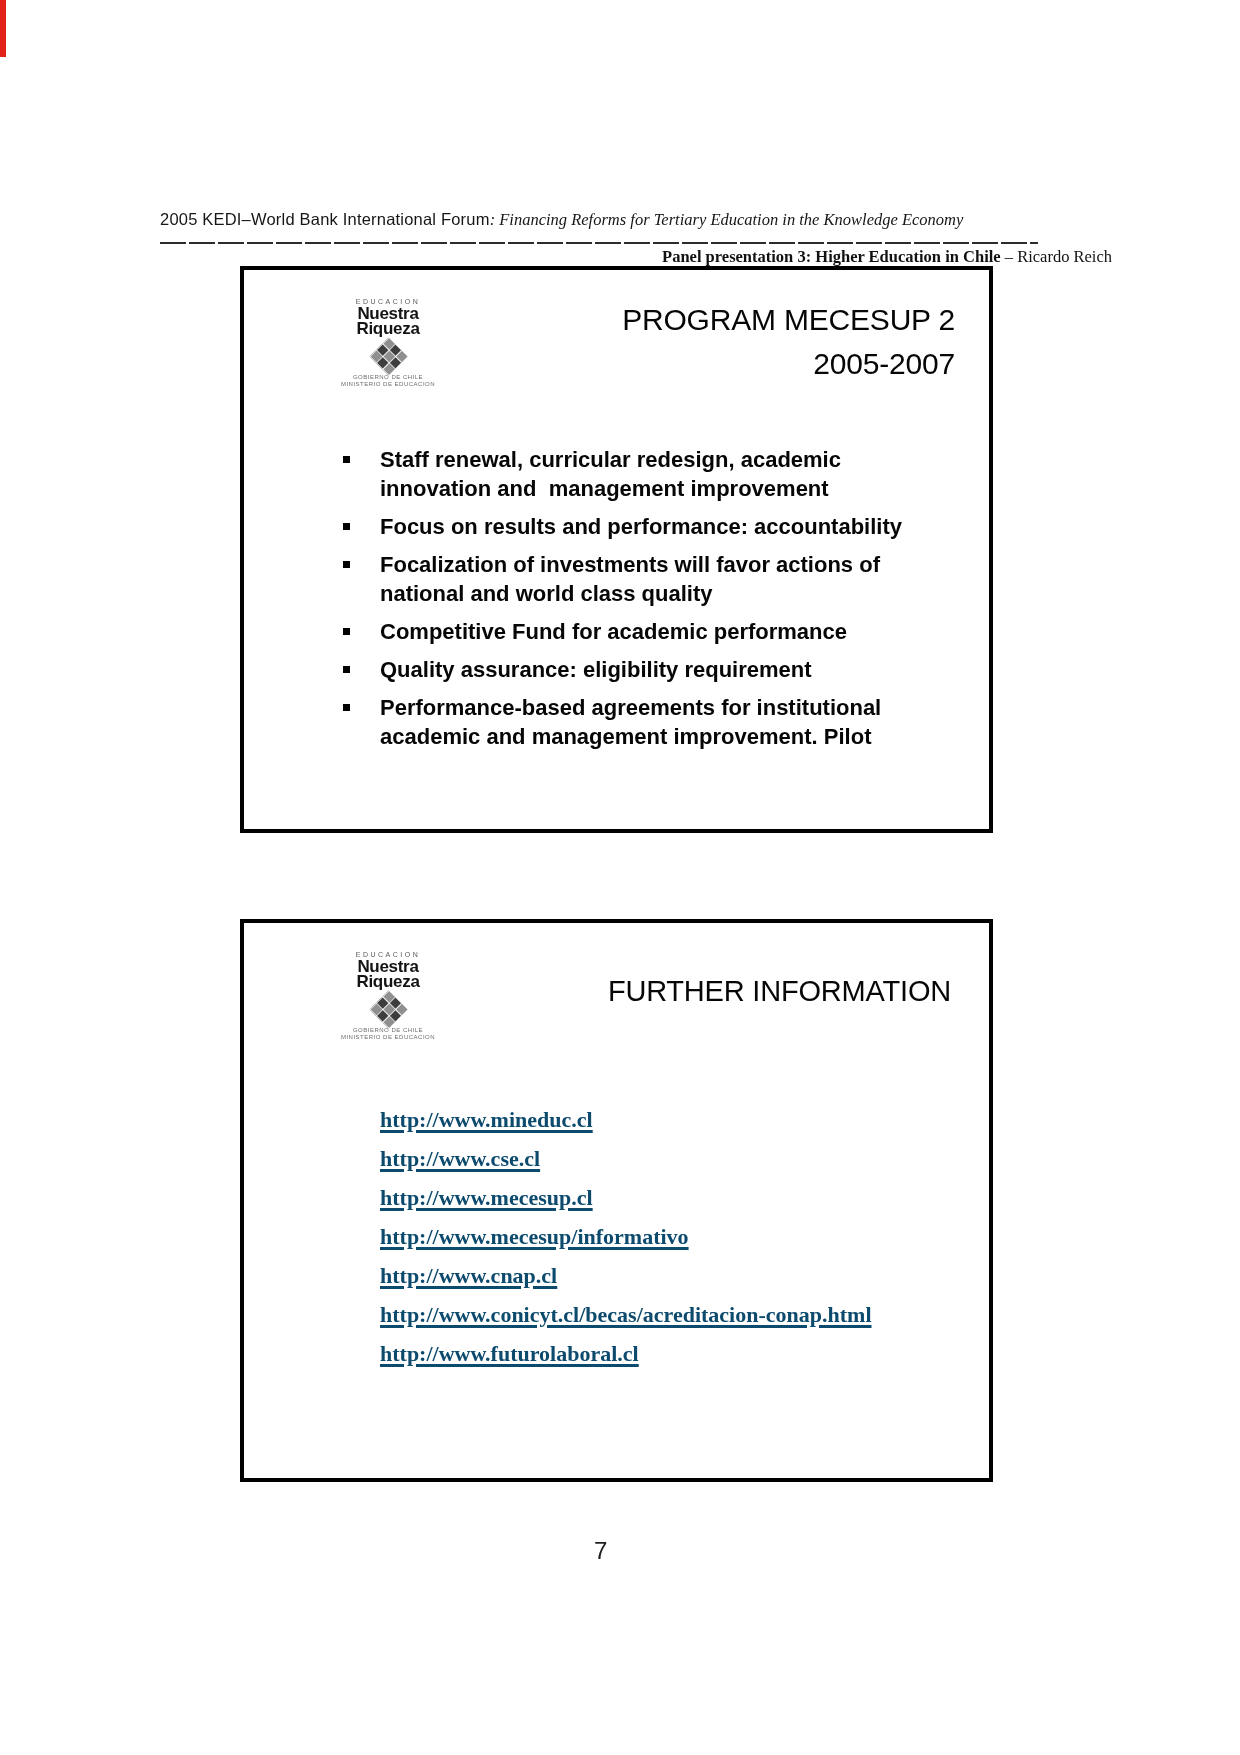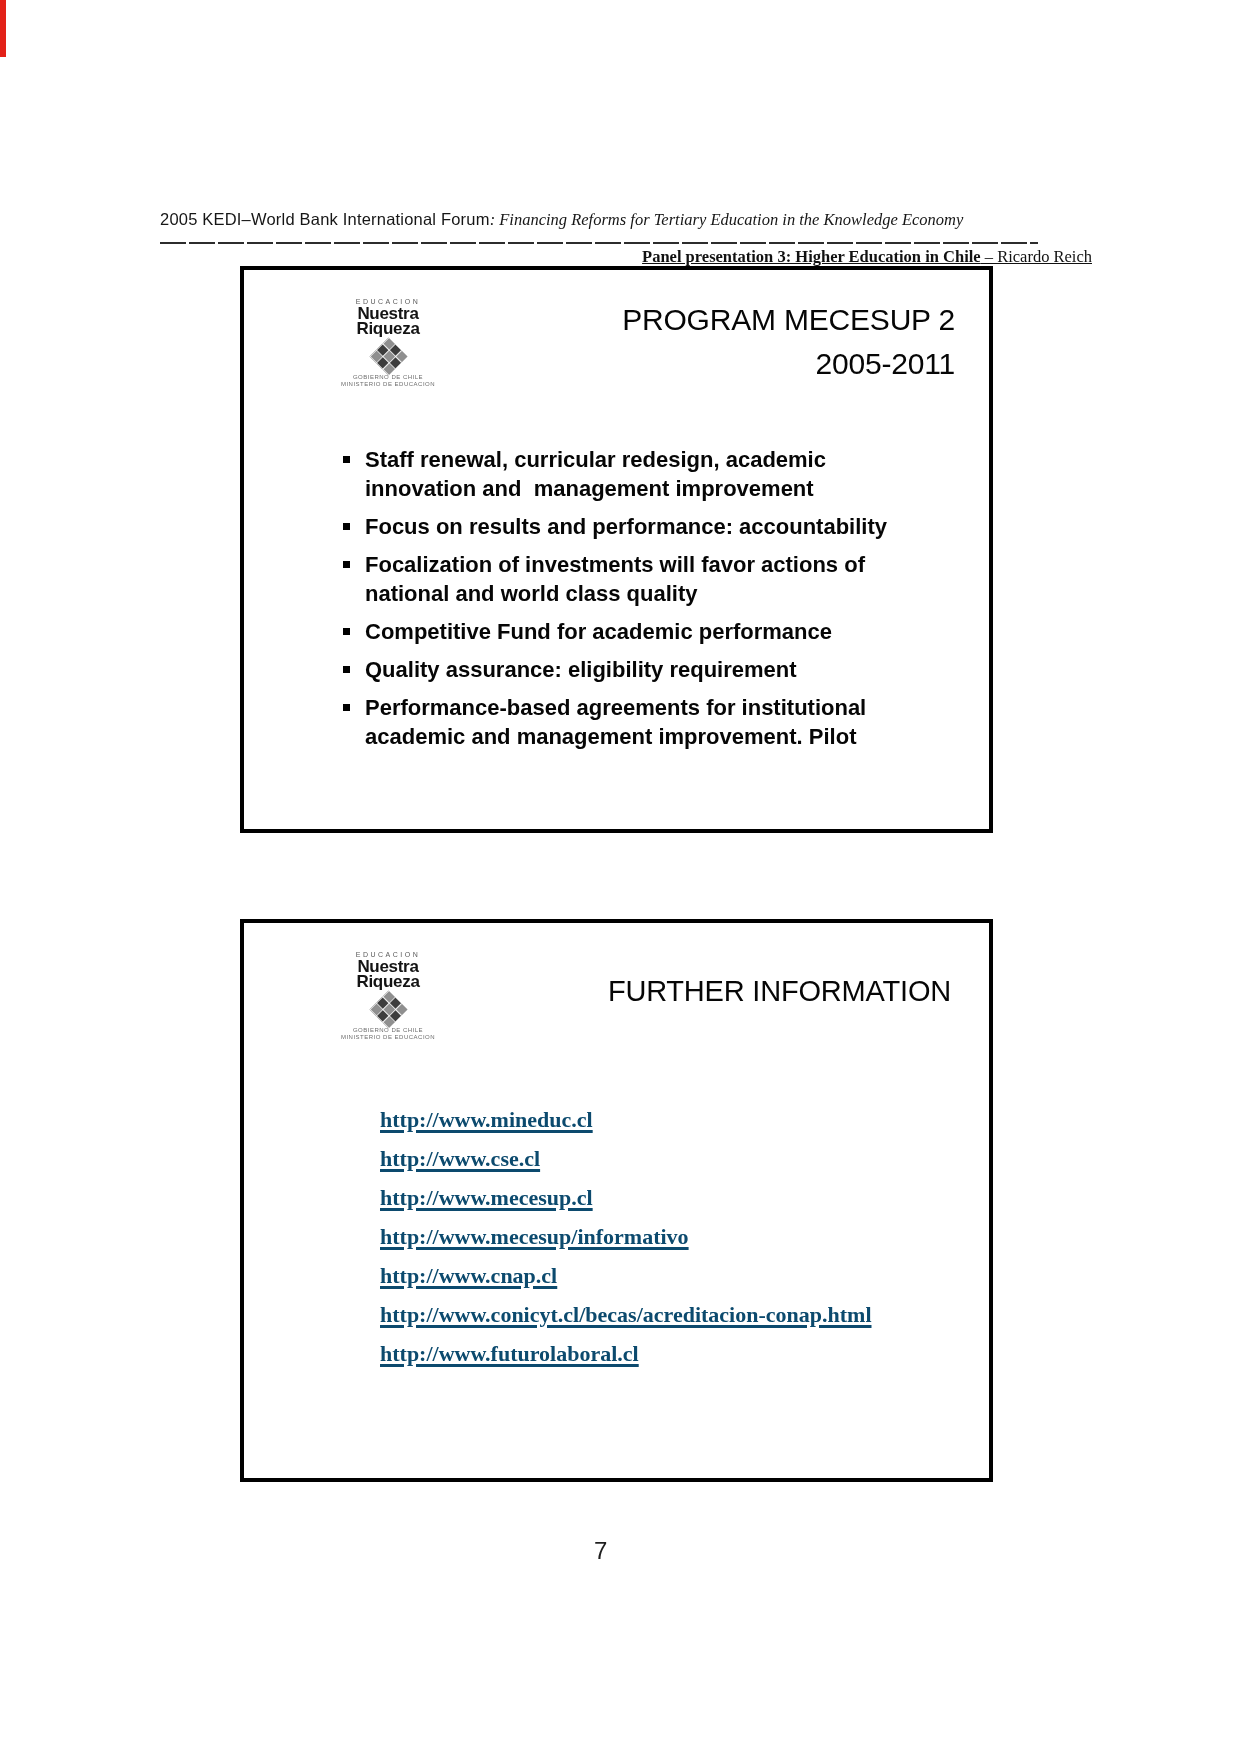--- a/index.html
+++ b/index.html
@@ -16,22 +16,22 @@
     position:absolute; left:160px; top:210px;
     font-size:16.5px; white-space:nowrap; color:#161616;
   }
   .header-forum .forum-title { font-family:"Liberation Sans", sans-serif; letter-spacing:0.2px; }
   .header-forum .forum-subtitle { font-family:"Liberation Serif", serif; font-style:italic; }
   .divider {
     position:absolute; left:160px; top:242px; width:878px; height:2px;
     background:repeating-linear-gradient(to right, #2c2c2c 0 26px, transparent 26px 29px);
   }
   .panel-line {
-    position:absolute; right:148px; top:247px; white-space:nowrap;
-    font-family:"Liberation Serif", serif; font-size:16.5px; color:#111;text-decoration:underline;
+    position:absolute; right:128px; top:247px; white-space:nowrap;
+    font-family:"Liberation Serif", serif; font-size:16.5px; color:#111;
   }
   .panel-line .panel-title { font-weight:bold; }
 
   
   .slide {
     position:absolute; left:240px; width:753px;
     background:#fff; border:4px solid #000;
   }
   #slide1 { top:266px; height:567px; }
   #slide2 { top:919px; height:563px; }
@@ -60,21 +60,21 @@
   #slide1 .slide-title { right:34px; top:28px; font-size:30px; line-height:44px; }
   #slide2 .slide-title { right:38px; top:50px; font-size:29px; line-height:36px; }
 
   
   .bullets { position:absolute; left:99px; top:175px; width:620px; list-style:none; }
   .bullets li {
     display:flex; gap:15px; margin-bottom:9px;
     font-size:22px; font-weight:bold; line-height:29px; color:#060606;
   }
   .bullets .marker { flex:0 0 auto; width:7px; height:7px; background:#000; margin-top:11px; }
-  .bullets .text { white-space:pre-wrap; }
+  .bullets .text { white-space:pre-wrap;margin-left:15px; }
 
   
   .links { position:absolute; left:99px; top:178px; }
   .link-item { line-height:37px; }
   .link-item a {
     font-family:"Liberation Serif", serif; font-weight:bold; font-size:22px; color:#0c4a6e;
     text-decoration:underline; text-decoration-thickness:2.5px; text-underline-offset:3px;
     cursor:pointer;
     margin-left:37px;
   }
@@ -112,21 +112,21 @@
       </div>
       <div class="logo-diamond"></div>
       <div class="logo-gov">
         <span>GOBIERNO DE CHILE</span><br>
         <span>MINISTERIO DE EDUCACION</span>
       </div>
     </div>
 
     <div class="slide-title">
       <div>PROGRAM MECESUP 2</div>
-      <div>2005-2011</div>
+      <div>2005-2007</div>
     </div>
 
     <ul class="bullets">
       <li>
         <span class="marker"></span>
         <span class="text">Staff renewal, curricular redesign, academic
 innovation and  management improvement</span>
       </li>
       <li>
         <span class="marker"></span>

